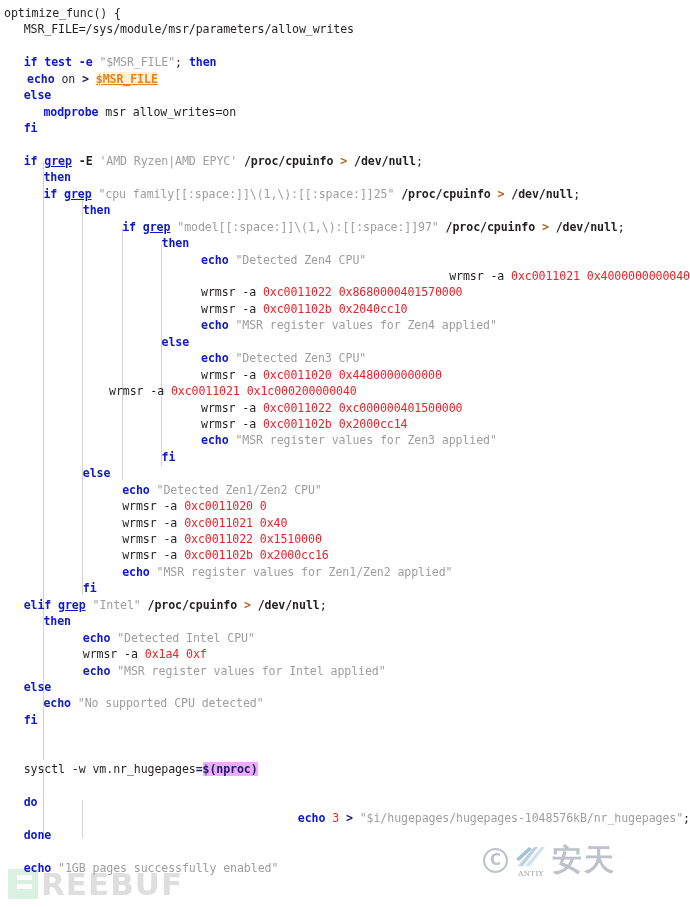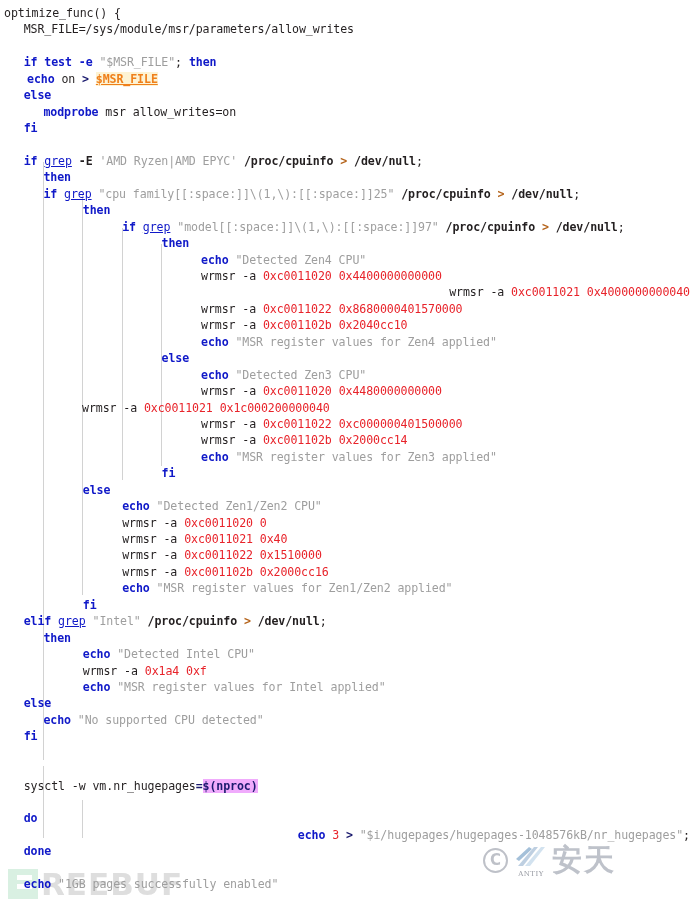--- a/index.html
+++ b/index.html
@@ -38,21 +38,21 @@
   
   .rail {
     position: absolute;
     width: 1px;
     background: #d2d2d2;
     z-index: 1;
   }
 
   
   .kw   { color: #1019c8; font-weight: bold; }           
-  .kwu  { color: #1019c8; font-weight: normal; text-decoration: underline; }
+  .kwu  { color: #1019c8; font-weight: bold; text-decoration: underline; }
   .plain{ color: #231f20; }
   .str  { color: #9e9e9e; }                               
   .path { color: #231f20; font-weight: bold; }            
   .num  { color: #e8232a; }                               
   .redir{ color: #b5651d; font-weight: bold; }            
   .redir2{ color: #1a1a6e; font-weight: bold; }           
   .var  { color: #ef7f1a; font-weight: bold;
           background: #fdf3d4; text-decoration: underline; }
   .subst{ background: #ddf5e6; color: #231f20; }
   .subst-b { background: #f0abfc; color: #1a1a6e; font-weight: bold; }
@@ -161,29 +161,28 @@
     <div class="line" style="padding-left: 43.4px;"><span class="kw">modprobe</span><span class="plain"> msr allow_writes=on</span></div>
     <div class="line" style="padding-left: 23.7px;"><span class="kw">fi</span></div>
     <div class="line" style="padding-left: 4px;">&nbsp;</div>
     <div class="line" style="padding-left: 23.7px;"><span class="kw">if</span><span class="plain"> </span><span class="kwu">grep</span><span class="plain"> </span><span class="path">-E</span><span class="plain"> </span><span class="str">'AMD Ryzen|AMD EPYC'</span><span class="plain"> </span><span class="path">/proc/cpuinfo</span><span class="plain"> </span><span class="redir">&gt;</span><span class="plain"> </span><span class="path">/dev/null</span><span class="plain">;</span></div>
     <div class="line" style="padding-left: 43.4px;"><span class="kw">then</span></div>
     <div class="line" style="padding-left: 43.4px;"><span class="kw">if</span><span class="plain"> </span><span class="kwu">grep</span><span class="plain"> </span><span class="str">"cpu family[[:space:]]\(1,\):[[:space:]]25"</span><span class="plain"> </span><span class="path">/proc/cpuinfo</span><span class="plain"> </span><span class="redir">&gt;</span><span class="plain"> </span><span class="path">/dev/null</span><span class="plain">;</span></div>
     <div class="line" style="padding-left: 82.8px;"><span class="kw">then</span></div>
     <div class="line" style="padding-left: 122.2px;"><span class="kw">if</span><span class="plain"> </span><span class="kwu">grep</span><span class="plain"> </span><span class="str">"model[[:space:]]\(1,\):[[:space:]]97"</span><span class="plain"> </span><span class="path">/proc/cpuinfo</span><span class="plain"> </span><span class="redir">&gt;</span><span class="plain"> </span><span class="path">/dev/null</span><span class="plain">;</span></div>
     <div class="line" style="padding-left: 161.6px;"><span class="kw">then</span></div>
     <div class="line" style="padding-left: 201px;"><span class="kw">echo</span><span class="plain"> </span><span class="str">"Detected Zen4 CPU"</span></div>
-    <div class="line" style="padding-left: 201px;"><span class="plain">wrmsr</span><span class="plain"> </span><span class="plain">-a</span><span class="plain"> </span><span class="num">0xc0011020</span><span class="plain"> </span><span class="num">0x4400000000000</span></div>
     <div class="line" style="padding-left: 201px; text-align: right;"><span class="plain">wrmsr</span><span class="plain"> </span><span class="plain">-a</span><span class="plain"> </span><span class="num">0xc0011021</span><span class="plain"> </span><span class="num">0x4000000000040</span></div>
     <div class="line" style="padding-left: 201px;"><span class="plain">wrmsr</span><span class="plain"> </span><span class="plain">-a</span><span class="plain"> </span><span class="num">0xc0011022</span><span class="plain"> </span><span class="num">0x8680000401570000</span></div>
     <div class="line" style="padding-left: 201px;"><span class="plain">wrmsr</span><span class="plain"> </span><span class="plain">-a</span><span class="plain"> </span><span class="num">0xc001102b</span><span class="plain"> </span><span class="num">0x2040cc10</span></div>
     <div class="line" style="padding-left: 201px;"><span class="kw">echo</span><span class="plain"> </span><span class="str">"MSR register values for Zen4 applied"</span></div>
     <div class="line" style="padding-left: 161.6px;"><span class="kw">else</span></div>
     <div class="line" style="padding-left: 201px;"><span class="kw">echo</span><span class="plain"> </span><span class="str">"Detected Zen3 CPU"</span></div>
     <div class="line" style="padding-left: 201px;"><span class="plain">wrmsr</span><span class="plain"> </span><span class="plain">-a</span><span class="plain"> </span><span class="num">0xc0011020</span><span class="plain"> </span><span class="num">0x4480000000000</span></div>
-    <div class="line" style="padding-left: 82px;"><span class="plain">wrmsr</span><span class="plain"> </span><span class="plain">-a</span><span class="plain"> </span><span class="num">0xc0011021</span><span class="plain"> </span><span class="num">0x1c000200000040</span></div>
+    <div class="line" style="padding-left: 109px;"><span class="plain">wrmsr</span><span class="plain"> </span><span class="plain">-a</span><span class="plain"> </span><span class="num">0xc0011021</span><span class="plain"> </span><span class="num">0x1c000200000040</span></div>
     <div class="line" style="padding-left: 201px;"><span class="plain">wrmsr</span><span class="plain"> </span><span class="plain">-a</span><span class="plain"> </span><span class="num">0xc0011022</span><span class="plain"> </span><span class="num">0xc000000401500000</span></div>
     <div class="line" style="padding-left: 201px;"><span class="plain">wrmsr</span><span class="plain"> </span><span class="plain">-a</span><span class="plain"> </span><span class="num">0xc001102b</span><span class="plain"> </span><span class="num">0x2000cc14</span></div>
     <div class="line" style="padding-left: 201px;"><span class="kw">echo</span><span class="plain"> </span><span class="str">"MSR register values for Zen3 applied"</span></div>
     <div class="line" style="padding-left: 161.6px;"><span class="kw">fi</span></div>
     <div class="line" style="padding-left: 82.8px;"><span class="kw">else</span></div>
     <div class="line" style="padding-left: 122.2px;"><span class="kw">echo</span><span class="plain"> </span><span class="str">"Detected Zen1/Zen2 CPU"</span></div>
     <div class="line" style="padding-left: 122.2px;"><span class="plain">wrmsr</span><span class="plain"> </span><span class="plain">-a</span><span class="plain"> </span><span class="num">0xc0011020</span><span class="plain"> </span><span class="num">0</span></div>
     <div class="line" style="padding-left: 122.2px;"><span class="plain">wrmsr</span><span class="plain"> </span><span class="plain">-a</span><span class="plain"> </span><span class="num">0xc0011021</span><span class="plain"> </span><span class="num">0x40</span></div>
     <div class="line" style="padding-left: 122.2px;"><span class="plain">wrmsr</span><span class="plain"> </span><span class="plain">-a</span><span class="plain"> </span><span class="num">0xc0011022</span><span class="plain"> </span><span class="num">0x1510000</span></div>
     <div class="line" style="padding-left: 122.2px;"><span class="plain">wrmsr</span><span class="plain"> </span><span class="plain">-a</span><span class="plain"> </span><span class="num">0xc001102b</span><span class="plain"> </span><span class="num">0x2000cc16</span></div>

